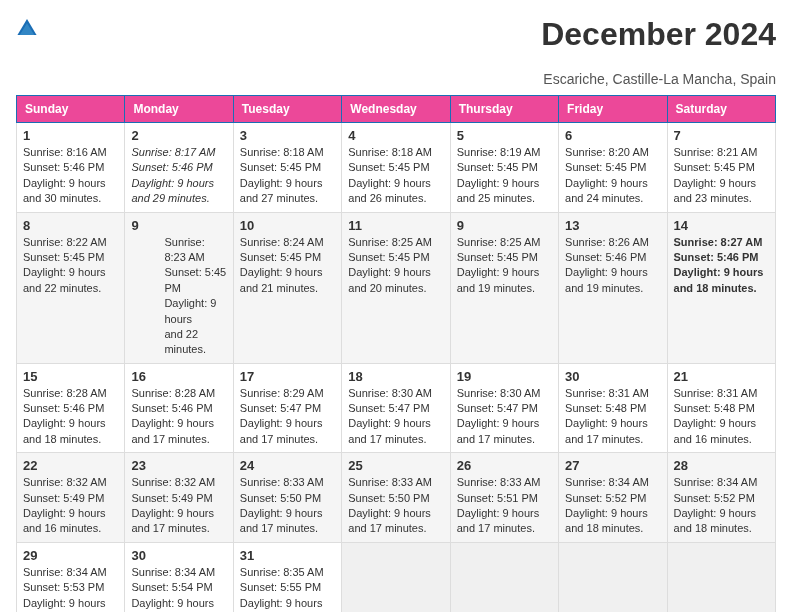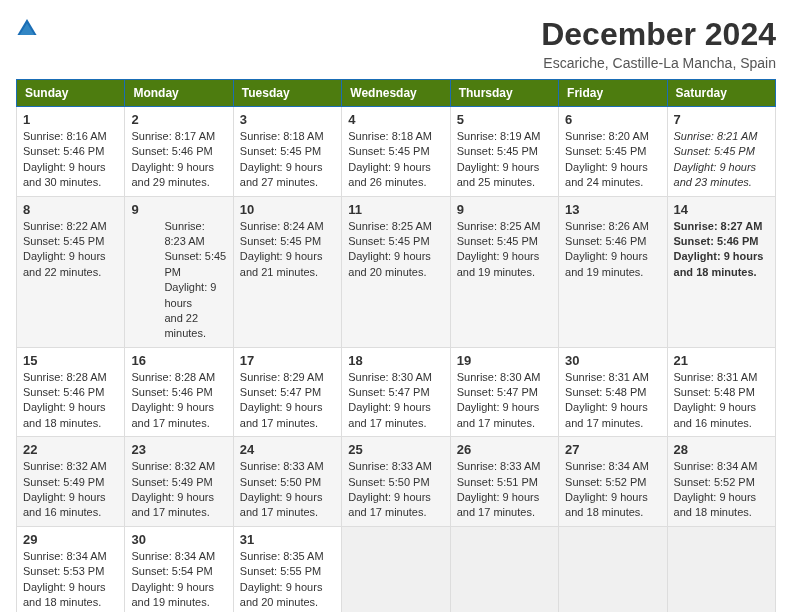--- a/index.html
+++ b/index.html
@@ -39,29 +39,29 @@
     }
     .month-title {
       font-size: 32px;
       font-weight: bold;
       color: #333;
       text-align: center;
     }
     .subtitle {
       font-size: 14px;
       color: #555;
-      margin-top: 2px;
+      margin-top: 18px;
     }
     .calendar {
       width: 100%;
       border-collapse: collapse;
       font-size: 10px;
     }
     .calendar th {
-      background-color: #4d7c0f;
+      background-color: #ec4899;
       color: #fff;
       text-align: left;
       padding: 6px 8px;
       font-size: 12px;
       font-weight: bold;
       border: 1px solid #1a6db5;
     }
     .calendar td {
       vertical-align: top;
       border: 1px solid #ddd;
@@ -127,21 +127,21 @@
   <tr class="week-row">
         <td>
           <span class="day-number">1</span>
           <div class="day-info" style="white-space: pre-line;">Sunrise: 8:16 AM
 Sunset: 5:46 PM
 Daylight: 9 hours
 and 30 minutes.</div>
         </td>
         <td>
           <span class="day-number">2</span>
-          <div class="day-info" style="white-space: pre-line;">Sunrise: 8:17 AM
+          <div class="day-info" style="white-space: pre-line; font-style: italic;">Sunrise: 8:17 AM
 Sunset: 5:46 PM
 Daylight: 9 hours
 and 29 minutes.</div>
         </td>
         <td>
           <span class="day-number">3</span>
           <div class="day-info" style="white-space: pre-line;">Sunrise: 8:18 AM
 Sunset: 5:45 PM
 Daylight: 9 hours
 and 27 minutes.</div>
@@ -162,21 +162,21 @@
         </td>
         <td>
           <span class="day-number">6</span>
           <div class="day-info" style="white-space: pre-line;">Sunrise: 8:20 AM
 Sunset: 5:45 PM
 Daylight: 9 hours
 and 24 minutes.</div>
         </td>
         <td>
           <span class="day-number">7</span>
-          <div class="day-info" style="white-space: pre-line; font-style: italic;">Sunrise: 8:21 AM
+          <div class="day-info" style="white-space: pre-line;">Sunrise: 8:21 AM
 Sunset: 5:45 PM
 Daylight: 9 hours
 and 23 minutes.</div>
         </td>
       </tr>
       <tr class="week-row">
         <td>
           <span class="day-number">8</span>
           <div class="day-info" style="white-space: pre-line;">Sunrise: 8:22 AM
 Sunset: 5:45 PM

